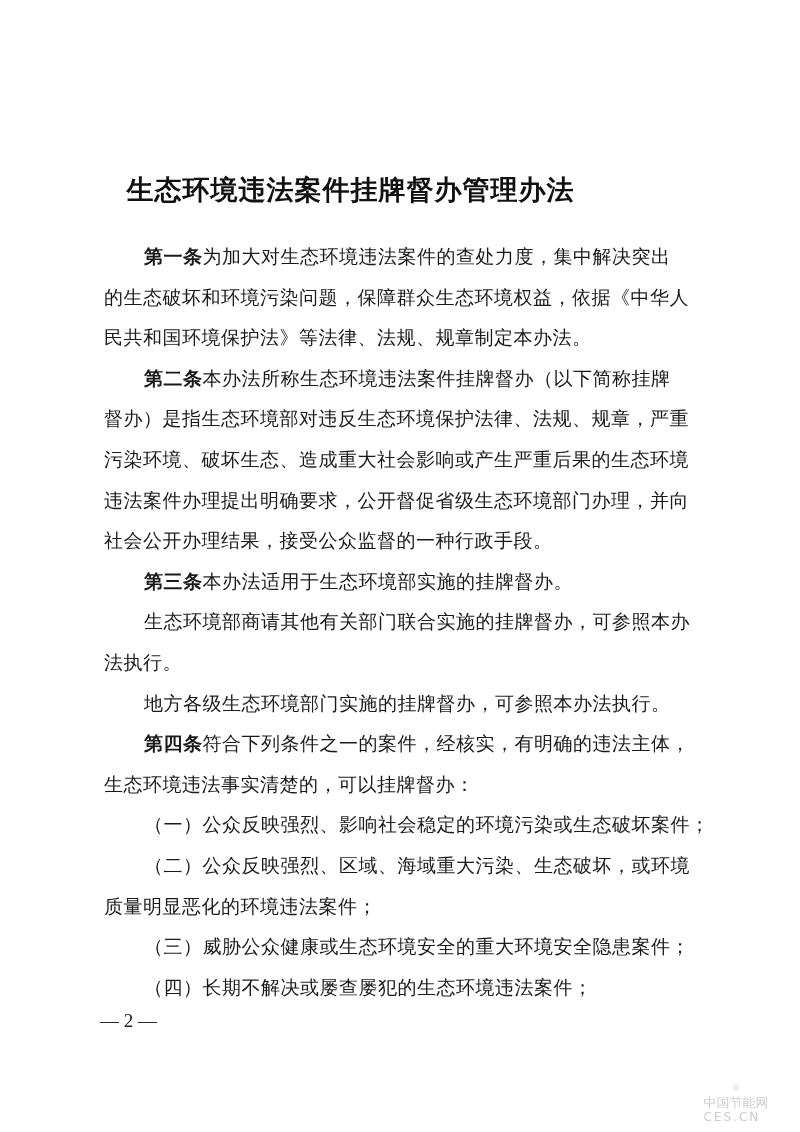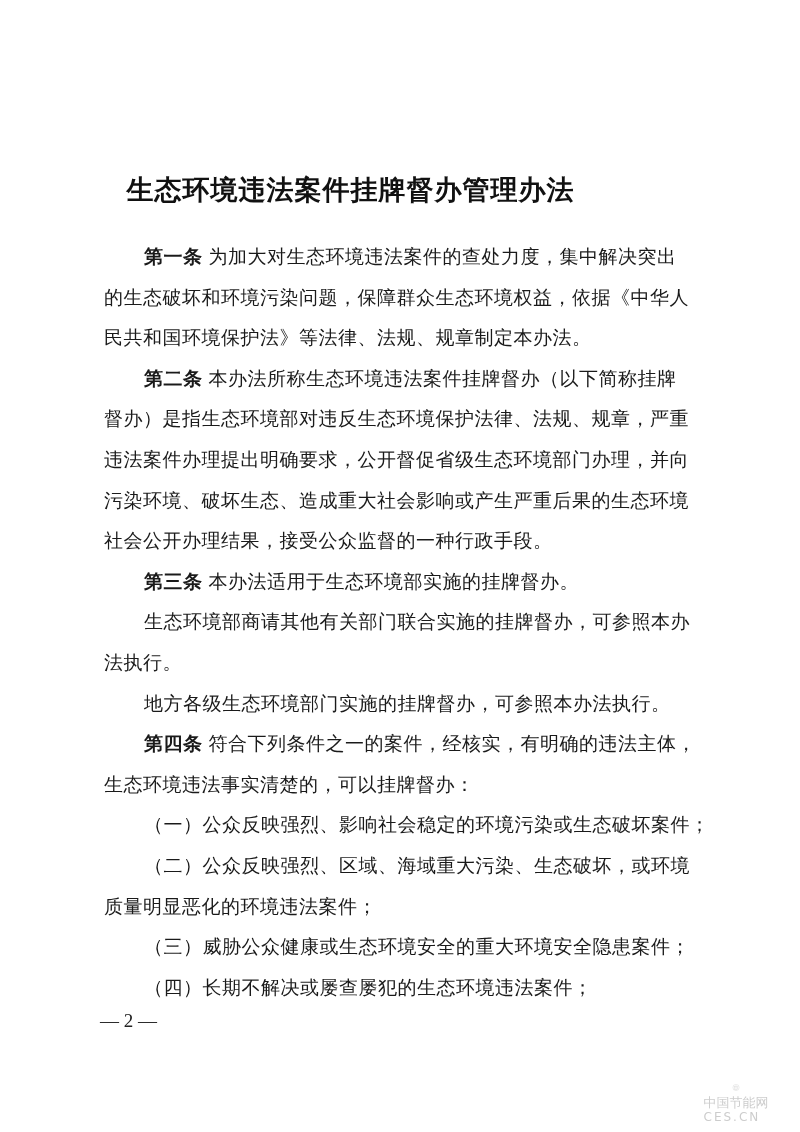--- a/index.html
+++ b/index.html
@@ -11,21 +11,21 @@
       position: absolute; top: 172px; left: 0; width: 701px; text-align: center;
       font-size: 27px; font-weight: bold; letter-spacing: 1px; color: #111;
       font-family: Liberation Mono, monospace;
     }
     .body-text { position: absolute; left: 104px; width: 600px; top: 236px; }
     .line {
       height: 40.6px; line-height: 40.6px; font-size: 19px; white-space: nowrap;
       letter-spacing: 0.5px;
     }
     .indent { padding-left: 40px; }
-    .article-num { font-weight: bold; font-family: Liberation Sans, sans-serif; margin-right: 6px; }
+    .article-num { font-weight: bold; font-family: Liberation Sans, sans-serif; }
     .page-num {
       position: absolute; top: 1010px; left: 100px; font-size: 19px; color: #222;
       font-family: "Liberation Serif", serif;
     }
     .watermark {
       position: absolute; right: 10px; bottom: 8px; width: 108px; height: 40px; opacity: 0.5;
       display: flex; align-items: center; gap: 4px; flex-direction: column;
     }
     .wm-logo { width: 34px; height: 34px; }
     .wm-text { display: flex; flex-direction: column; font-family: "DejaVu Sans", sans-serif; color: #9a9a9a; }
@@ -36,22 +36,22 @@
 <body>
 
 <div class="title">生态环境违法案件挂牌督办管理办法</div>
 
 <div class="body-text">
   <div class="line indent"><span class="article-num">第一条</span><span>为加大对生态环境违法案件的查处力度，集中解决突出</span></div>
   <div class="line"><span>的生态破坏和环境污染问题，保障群众生态环境权益，依据《中华人</span></div>
   <div class="line"><span>民共和国环境保护法》等法律、法规、规章制定本办法。</span></div>
   <div class="line indent"><span class="article-num">第二条</span><span>本办法所称生态环境违法案件挂牌督办（以下简称挂牌</span></div>
   <div class="line"><span>督办）是指生态环境部对违反生态环境保护法律、法规、规章，严重</span></div>
+  <div class="line"><span>污染环境、破坏生态、造成重大社会影响或产生严重后果的生态环境</span></div>
   <div class="line"><span>违法案件办理提出明确要求，公开督促省级生态环境部门办理，并向</span></div>
-  <div class="line"><span>污染环境、破坏生态、造成重大社会影响或产生严重后果的生态环境</span></div>
   <div class="line"><span>社会公开办理结果，接受公众监督的一种行政手段。</span></div>
   <div class="line indent"><span class="article-num">第三条</span><span>本办法适用于生态环境部实施的挂牌督办。</span></div>
   <div class="line indent"><span>生态环境部商请其他有关部门联合实施的挂牌督办，可参照本办</span></div>
   <div class="line"><span>法执行。</span></div>
   <div class="line indent"><span>地方各级生态环境部门实施的挂牌督办，可参照本办法执行。</span></div>
   <div class="line indent"><span class="article-num">第四条</span><span>符合下列条件之一的案件，经核实，有明确的违法主体，</span></div>
   <div class="line"><span>生态环境违法事实清楚的，可以挂牌督办：</span></div>
   <div class="line indent"><span>（一）公众反映强烈、影响社会稳定的环境污染或生态破坏案件；</span></div>
   <div class="line indent"><span>（二）公众反映强烈、区域、海域重大污染、生态破坏，或环境</span></div>
   <div class="line"><span>质量明显恶化的环境违法案件；</span></div>

